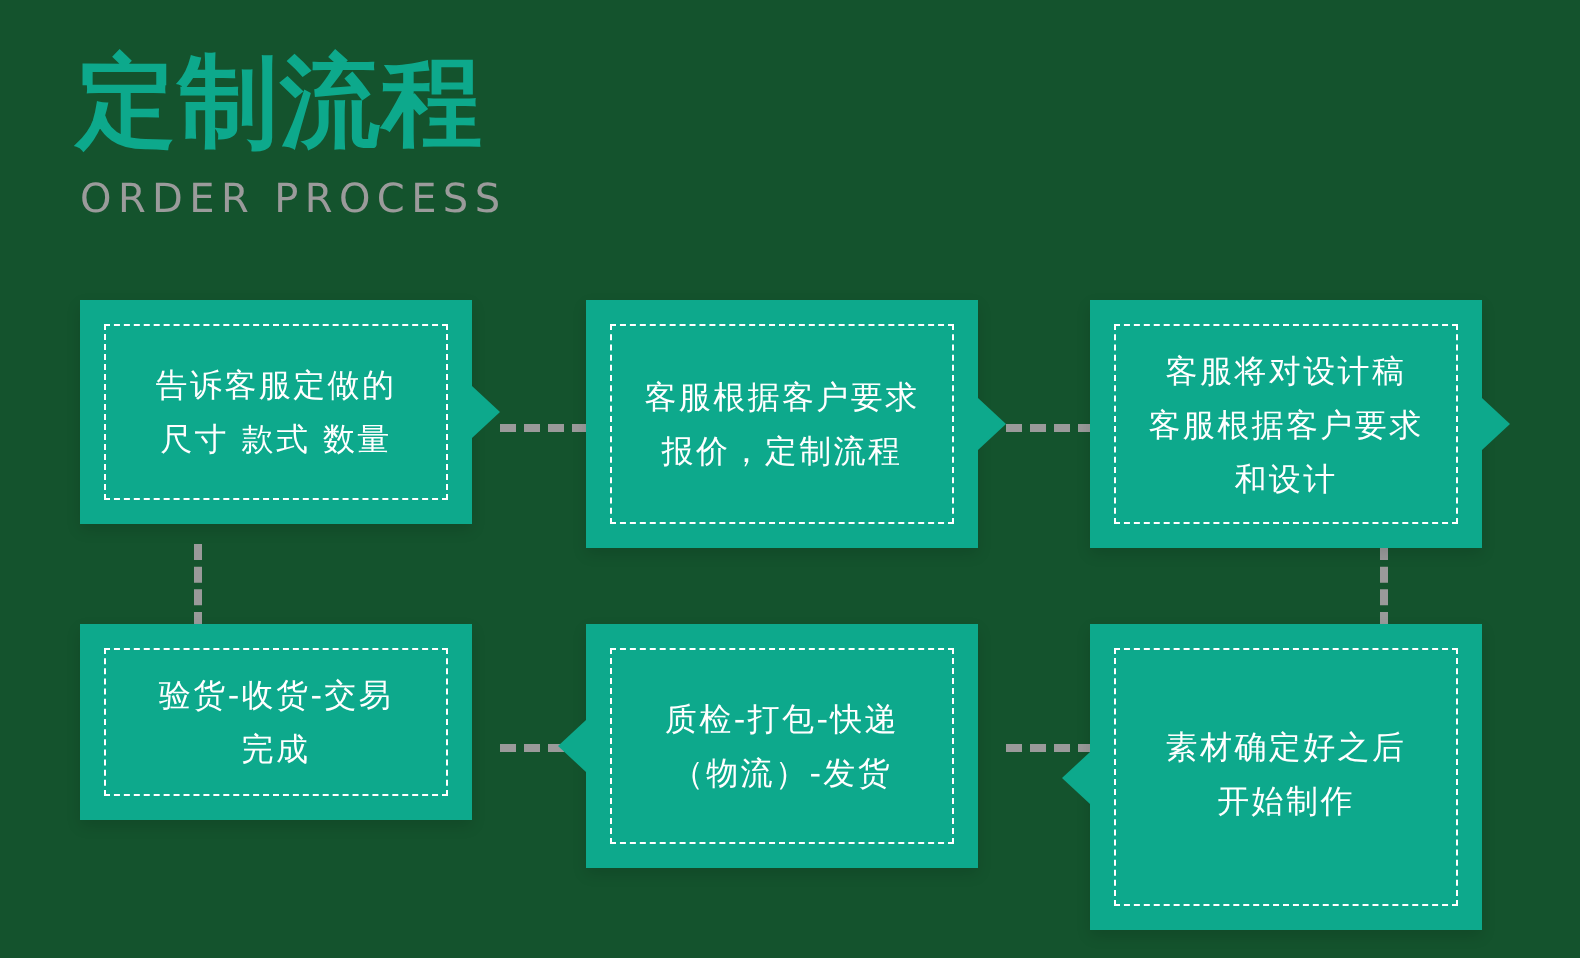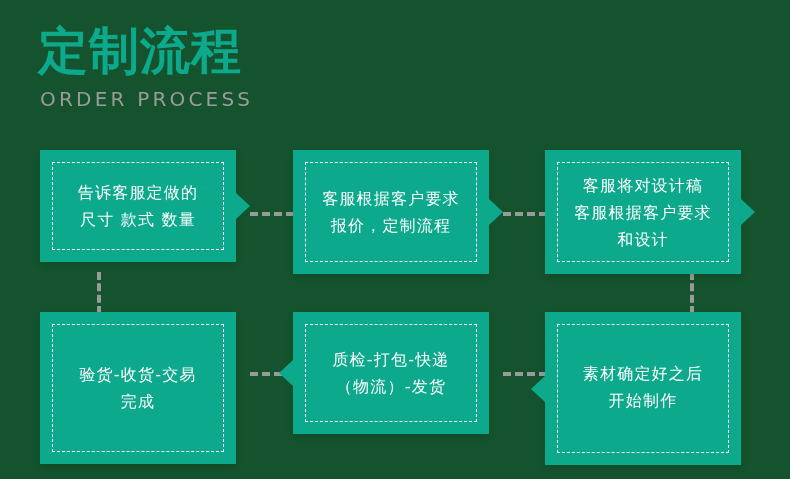--- a/index.html
+++ b/index.html
@@ -159,20 +159,20 @@
   </div>
 
   <div class="box" style="left:293px; top:312px; width:196px; height:122px;">
     <div class="inner">
       <div class="label">质检-打包-快递
 （物流）-发货</div>
     </div>
     <div class="arrow arrow-left"></div>
   </div>
 
-  <div class="box" style="left:40px; top:312px; width:196px; height:152px;">
+  <div class="box" style="left:40px; top:312px; width:196px; height:98px;">
     <div class="inner">
       <div class="label">验货-收货-交易
 完成</div>
     </div>
   </div>
 
 </div>
 
 </body></html>

